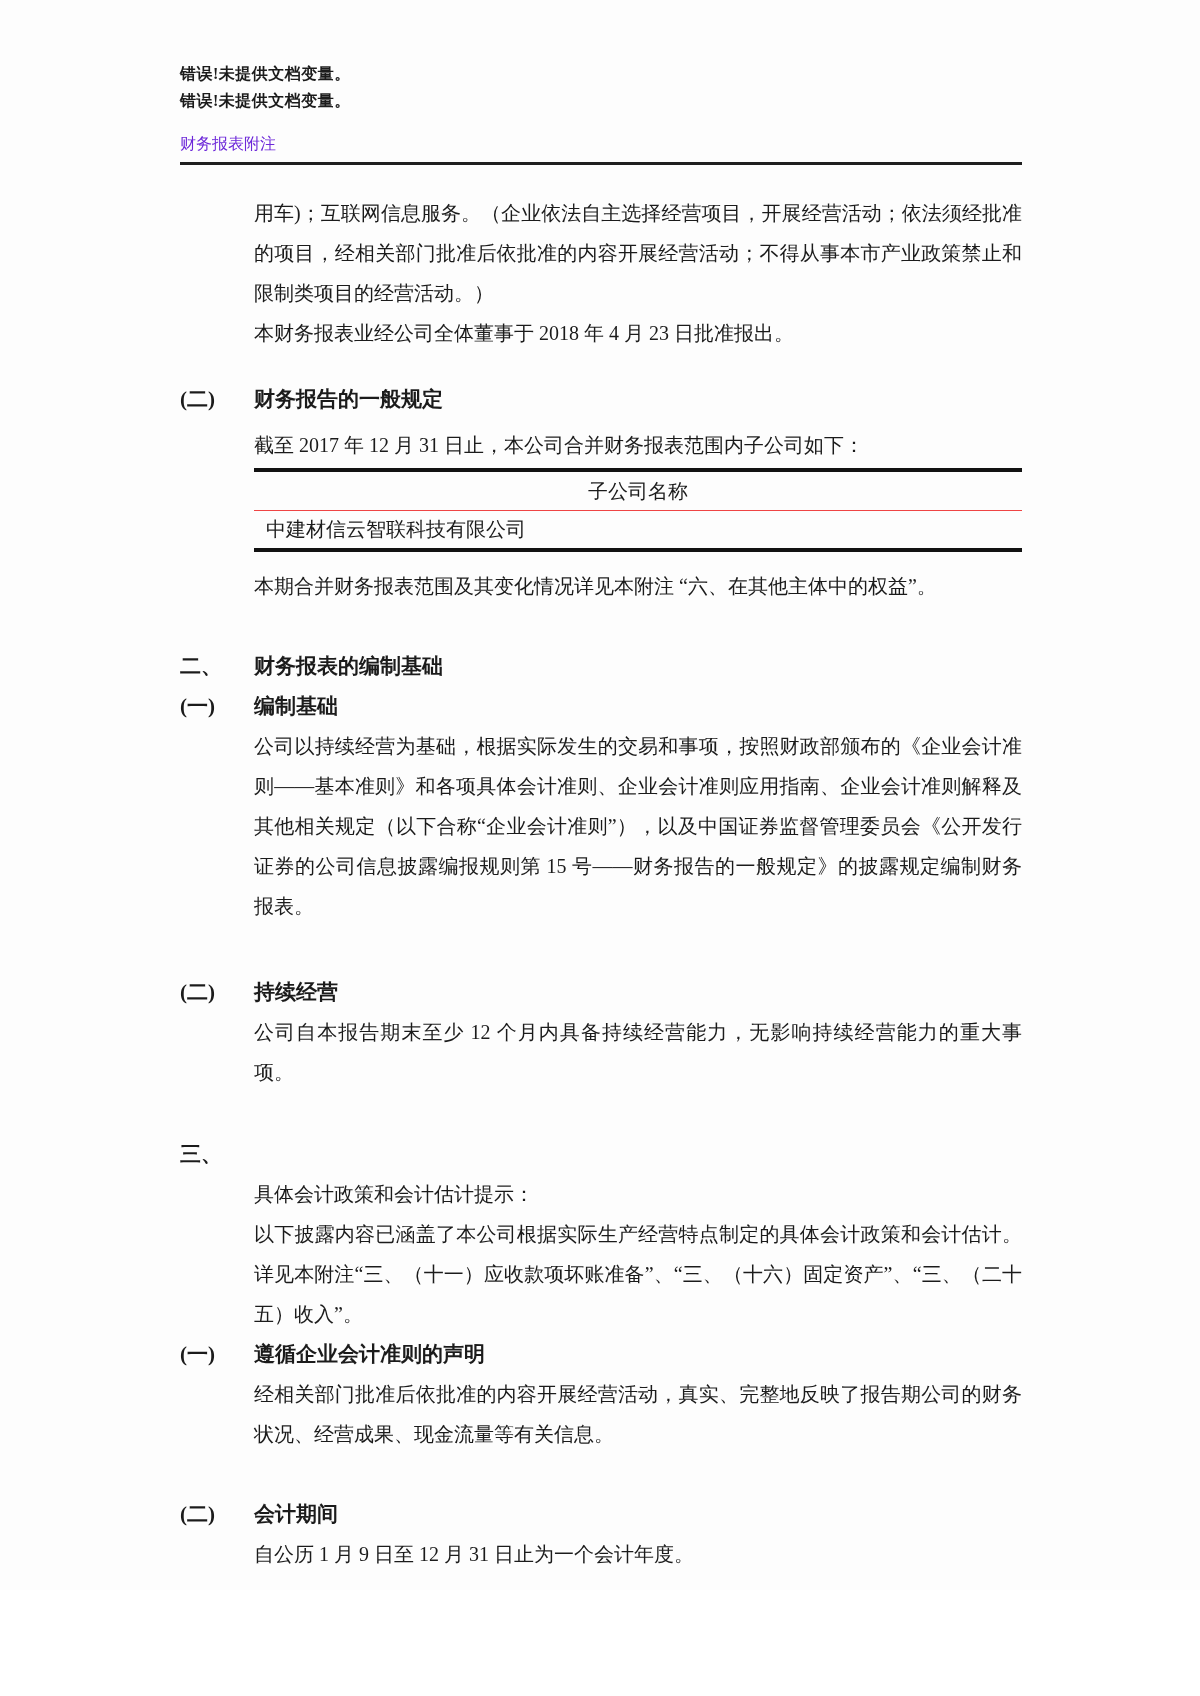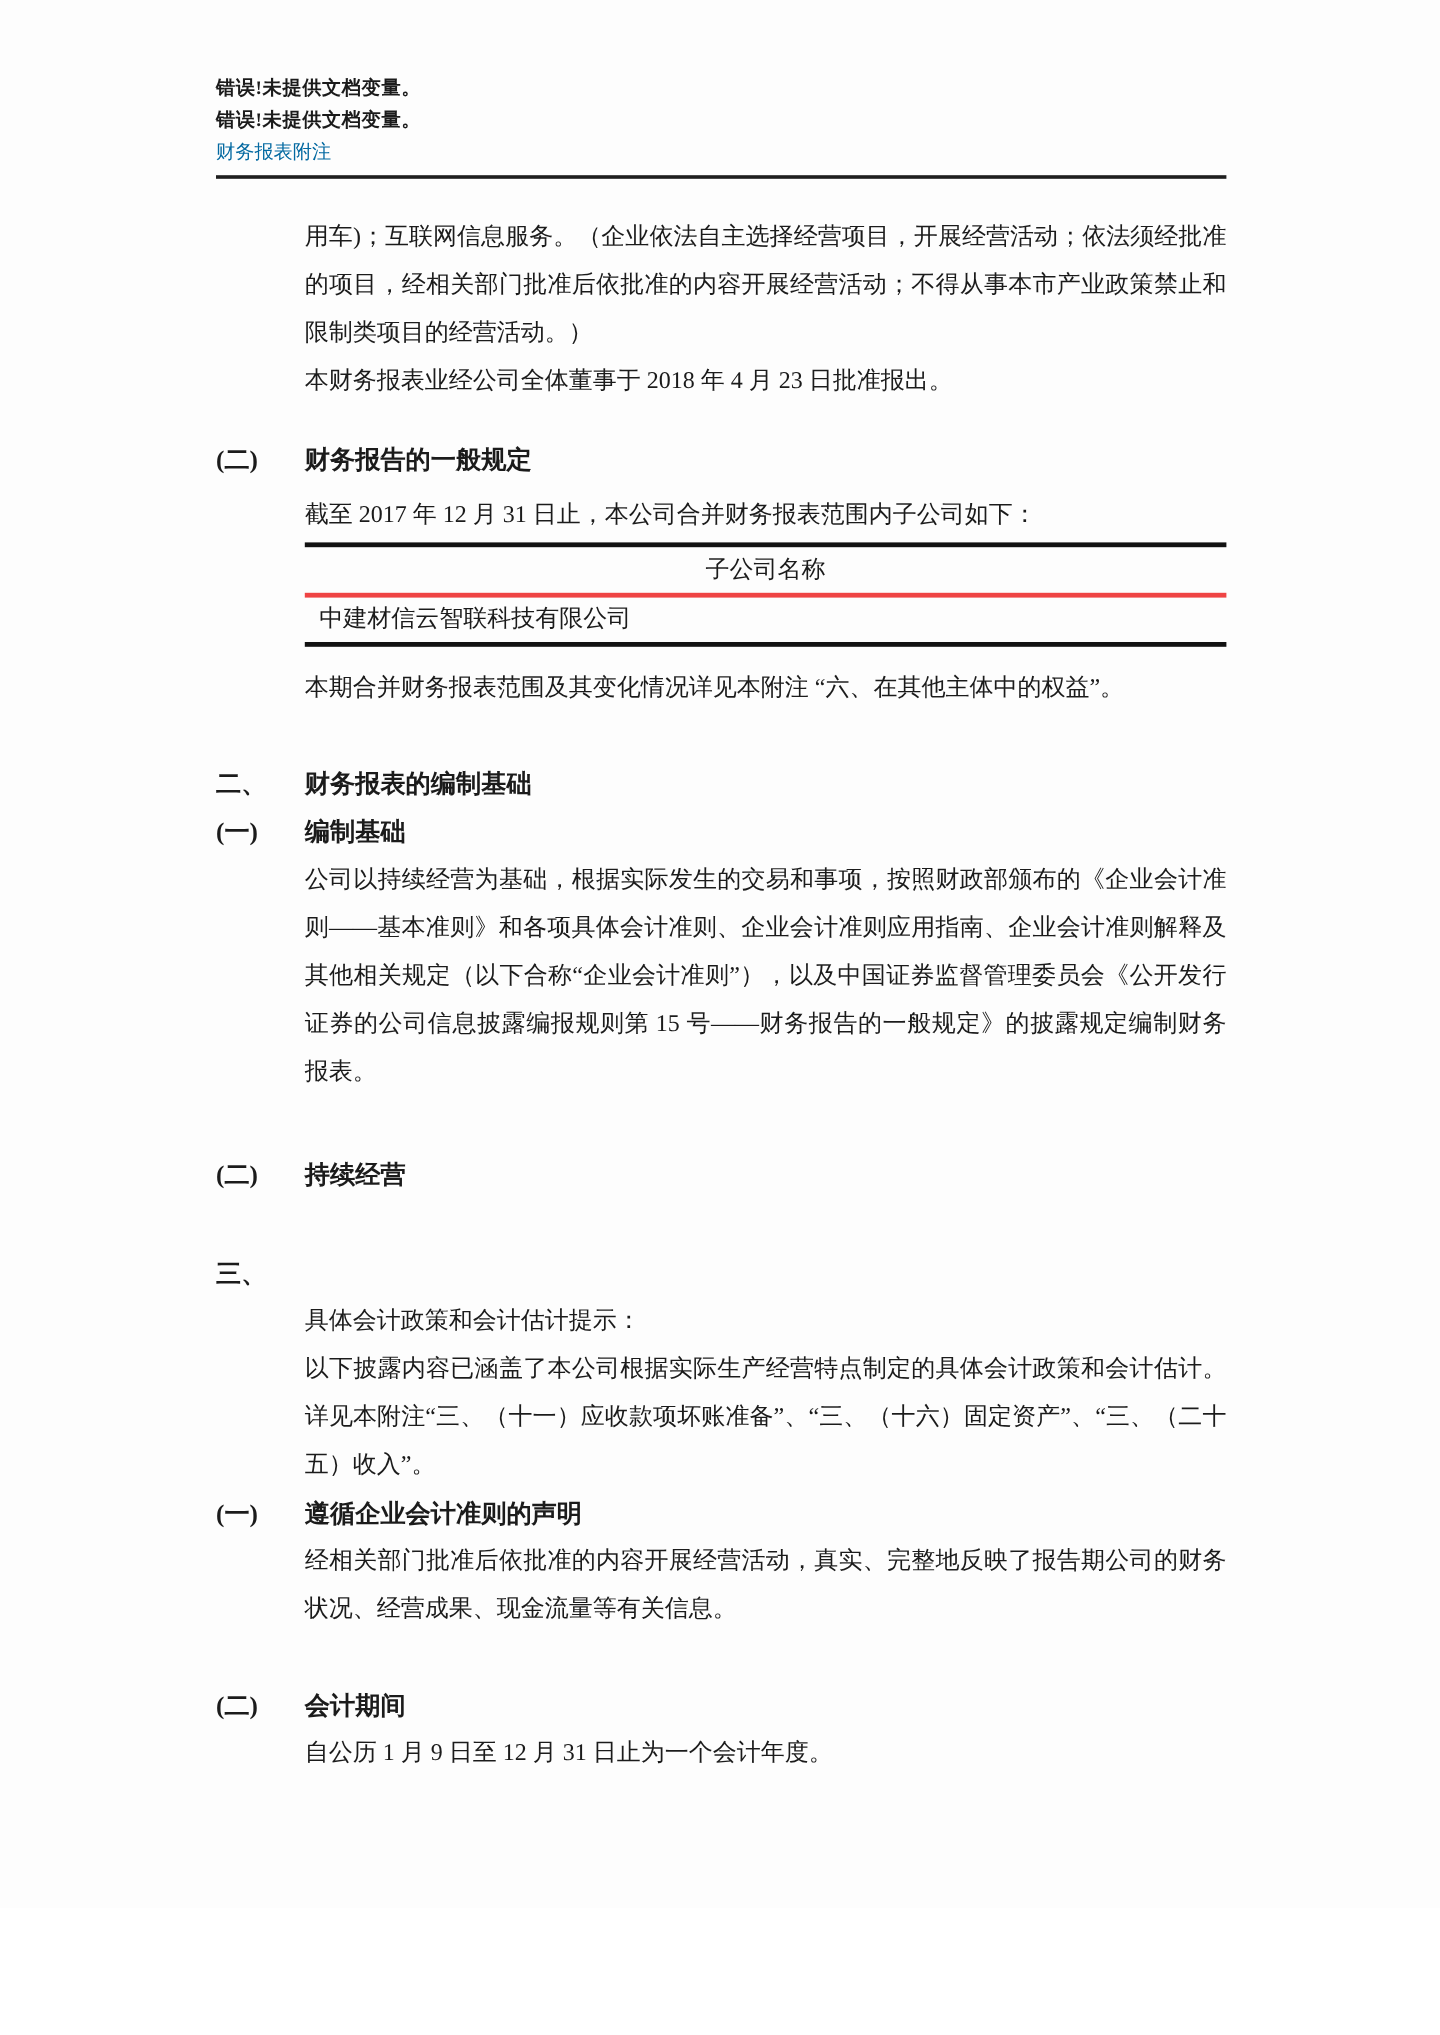--- a/index.html
+++ b/index.html
@@ -21,22 +21,22 @@
   
   .doc-header { font-size: 16px; }
   .err-line {
     font-weight: bold;
     line-height: 27px;
     letter-spacing: 0.5px;
   }
   .doc-subtitle {
     font-weight: normal;
     line-height: 24px;
-    margin-top: 2px;
-    color: #0369a1;
+    margin-top: 18px;
+    color: #6d28d9;
   }
   .header-rule {
     height: 3px;
     background: #1f1f1f;
     margin-top: 6px;
   }
   
   .body-text { font-size: 20px; }
   .para {
     margin-left: 74px;
@@ -66,21 +66,21 @@
   
   .sub-table {
     margin-left: 74px;
     margin-top: 4px;
     border-top: 4px solid #121212;
     border-bottom: 4px solid #121212;
   }
   .sub-table-header {
     text-align: center;
     line-height: 38px;
-    border-bottom: 4px solid #ef4444;
+    border-bottom: 1px solid #ef4444;
     font-size: 20px;
   }
   .sub-table-row {
     line-height: 37px;
     padding-left: 12px;
     font-size: 20px;
   }
 </style>
 </head>
 <body>
@@ -120,20 +120,21 @@
     <div class="section-row">
       <div class="section-label">(一)</div>
       <div class="section-title">编制基础</div>
     </div>
     <div class="para">公司以持续经营为基础，根据实际发生的交易和事项，按照财政部颁布的《企业会计准则——基本准则》和各项具体会计准则、企业会计准则应用指南、企业会计准则解释及其他相关规定（以下合称“企业会计准则”），以及中国证券监督管理委员会《公开发行证券的公司信息披露编报规则第 15 号——财务报告的一般规定》的披露规定编制财务报表。</div>
 
     <div class="section-row mt-going">
       <div class="section-label">(二)</div>
       <div class="section-title">持续经营</div>
     </div>
+    <div class="para">公司自本报告期末至少 12 个月内具备持续经营能力，无影响持续经营能力的重大事项。</div>
 
     <div class="section-row mt-policies">
       <div class="section-label">三、</div>
     </div>
     <div class="para">具体会计政策和会计估计提示：</div>
     <div class="para">以下披露内容已涵盖了本公司根据实际生产经营特点制定的具体会计政策和会计估计。详见本附注“三、（十一）应收款项坏账准备”、“三、（十六）固定资产”、“三、（二十五）收入”。</div>
 
     <div class="section-row">
       <div class="section-label">(一)</div>
       <div class="section-title">遵循企业会计准则的声明</div>

